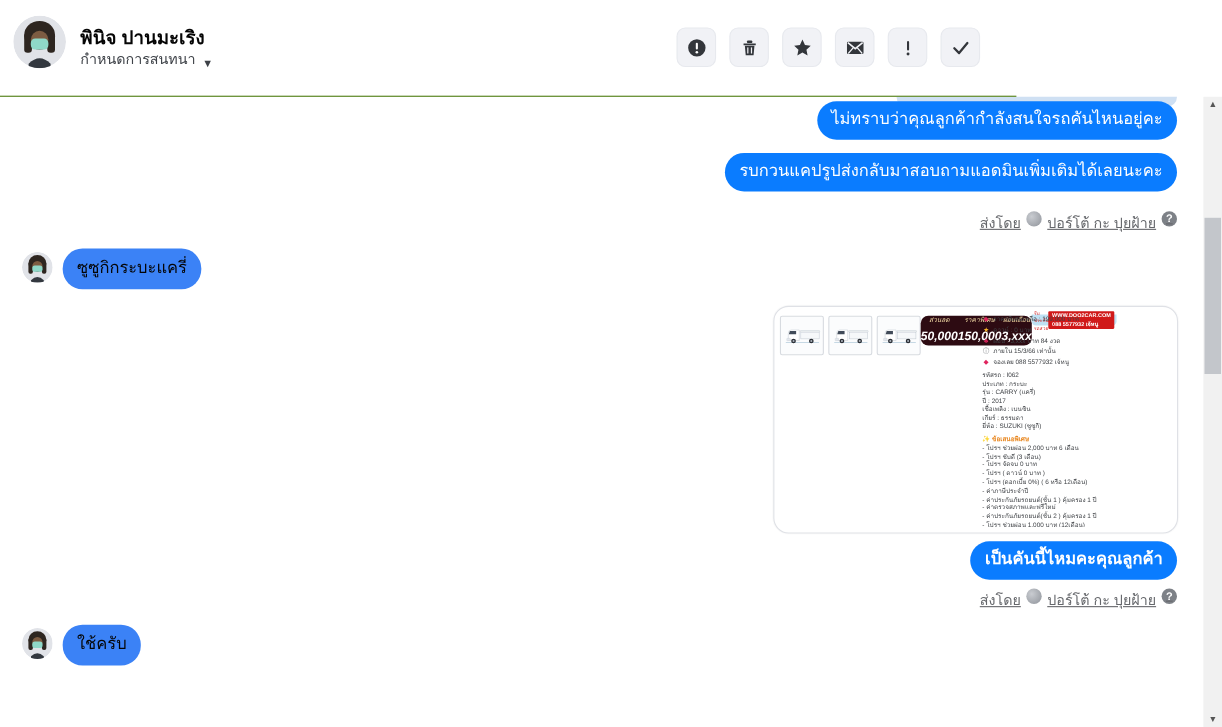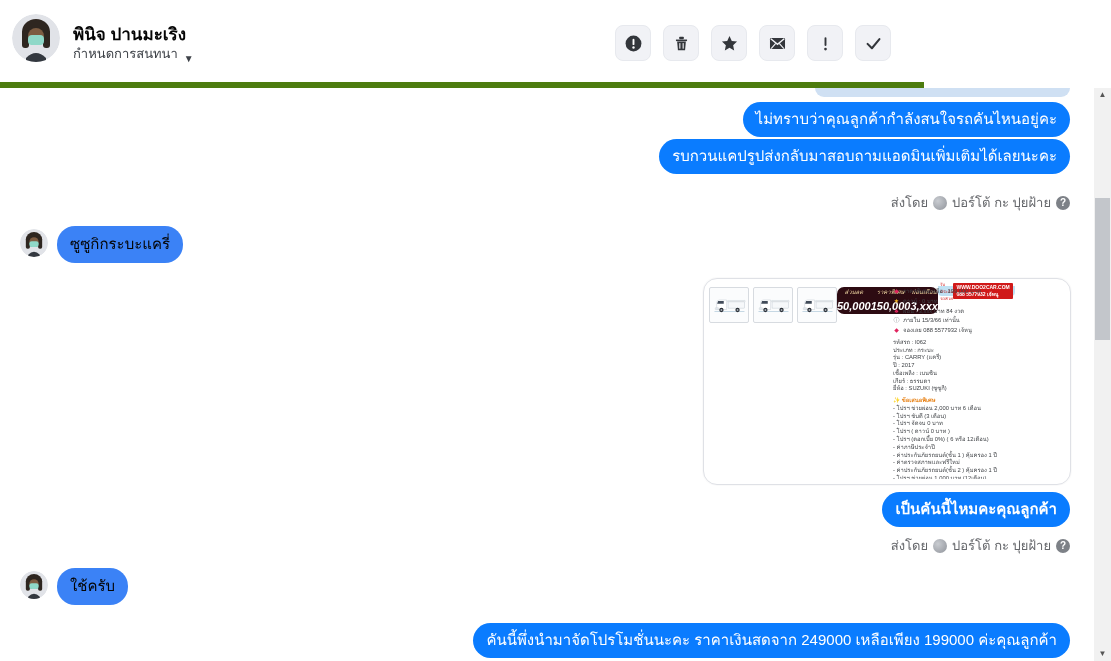--- a/index.html
+++ b/index.html
@@ -1,21 +1,21 @@
 <!DOCTYPE html>
 <html><head>
 <meta charset="utf-8">
 <style>
   * { margin:0; padding:0; box-sizing:border-box; }
   html,body { width:1111px; height:661px; overflow:hidden; background:#fff;
     font-family:"Liberation Sans","DejaVu Sans",sans-serif; }
 
   
   .header { position:absolute; top:0; left:0; width:924px; height:88px;
-    background:#fff; border-bottom:6px solid #4d7c0f; z-index:5; }
+    background:#fff; border-bottom:1px solid #4d7c0f; z-index:5; }
   .hdr-avatar { position:absolute; left:12px; top:14px; width:48px; height:48px;
     border-radius:50%; overflow:hidden; cursor:pointer; }
   .hdr-name { position:absolute; left:73px; top:20px; font-size:17px; font-weight:bold;
     color:#050505; }
   .hdr-sub { position:absolute; left:73px; top:43px; font-size:13px; color:#3e4248;
     display:flex; align-items:flex-end; gap:6px; cursor:pointer; }
   .hdr-sub .caret { font-size:10px; color:#3e4248; }
 
   .hdr-actions { position:absolute; right:33px; top:25px; display:flex; gap:12px; }
   .act-btn { width:36px; height:36px; border-radius:8px; background:#f1f2f6;
@@ -40,22 +40,22 @@
     white-space:nowrap; cursor:pointer; }
   .bubble-in { position:absolute; background:#3b82f6; color:#050505; font-size:15px;
     line-height:20px; padding:8px 13px 9px; border-radius:18px; white-space:nowrap;
     cursor:pointer; }
   .partial-bubble { position:absolute; right:24px; top:0; width:255px; height:9px;
     background:#cfe0f3; border-radius:0 0 14px 14px; }
 
   .msg-avatar { position:absolute; width:28px; height:28px; border-radius:50%;
     overflow:hidden; cursor:pointer; }
 
-  .sent-line { position:absolute; right:24px; display:flex; align-items:center; gap:5px;
-    font-size:13px; color:#65676b; }
+  .sent-line { position:absolute; right:24px; display:flex; gap:5px;
+    font-size:13px; color:#65676b;text-decoration:underline; }
   .dot-ico { width:14px; height:14px; border-radius:50%;
     background:radial-gradient(circle at 35% 35%, #c9ccd1, #8f939a); display:inline-block; }
   .help-ico { width:14px; height:14px; border-radius:50%; background:#7d8187; color:#fff;
     font-size:10px; font-weight:bold; display:inline-flex; align-items:center;
     justify-content:center; cursor:pointer; }
 
   
   .attach { position:absolute; left:703px; top:190px; width:368px; height:207px;
     background:#fff; border:1px solid #dfe1e6; border-radius:14px; padding:5px;
     display:flex; gap:5px; cursor:pointer; box-shadow:0 0 0 1px rgba(0,0,0,0.02); }
@@ -92,21 +92,21 @@
   .blt { font-size:6px; width:7px; text-align:center; }
   .blt.c0,.blt.c2,.blt.c4 { color:#e0245e; }
   .blt.c1 { color:#f2b32a; }
   .blt.c3 { color:#8a8d91; }
   .detail-block { margin-top:4px; white-space:pre-line; }
   .offers-title { margin-top:4px; color:#e8851c; font-weight:bold; }
   .offers-title .spark { color:#f0a12c; }
   .offers-block { white-space:pre-line; }
 
   
-  #b1 { top:14px; }
+  #b1 { top:4px; }
   #b2 { top:51px; }
   #sent1 { top:104px; }
   #inAv1 { left:20px; top:141px; }
   #in1 { left:57px; top:138px; }
   #b3 { top:404px; font-weight:bold; }
   #sent2 { top:447px; }
   #inAv2 { left:20px; top:483px; }
   #in2 { left:57px; top:480px; }
   #b4 { top:535px; }
 </style>
@@ -320,20 +320,19 @@
     <span class="help-ico">?</span>
   </div>
 
   <div class="msg-avatar" id="inAv2">
     <svg viewBox="0 0 48 48" width="28" height="28">
         <use href="#avatar-sym"></use>
       </svg>
   </div>
   <div class="bubble-in" id="in2">ใช้ครับ</div>
 
-  <div class="bubble-out" id="b4">คันนี้พึ่งนำมาจัดโปรโมชั่นนะคะ ราคาเงินสดจาก 249000 เหลือเพียง 199000  ค่ะคุณลูกค้า</div>
 </div>
 
 <div class="scrollbar">
   <div class="sb-arrow sb-up">▲</div>
   <div class="sb-thumb"></div>
   <div class="sb-arrow sb-down">▼</div>
 </div>
 
 </body></html>

